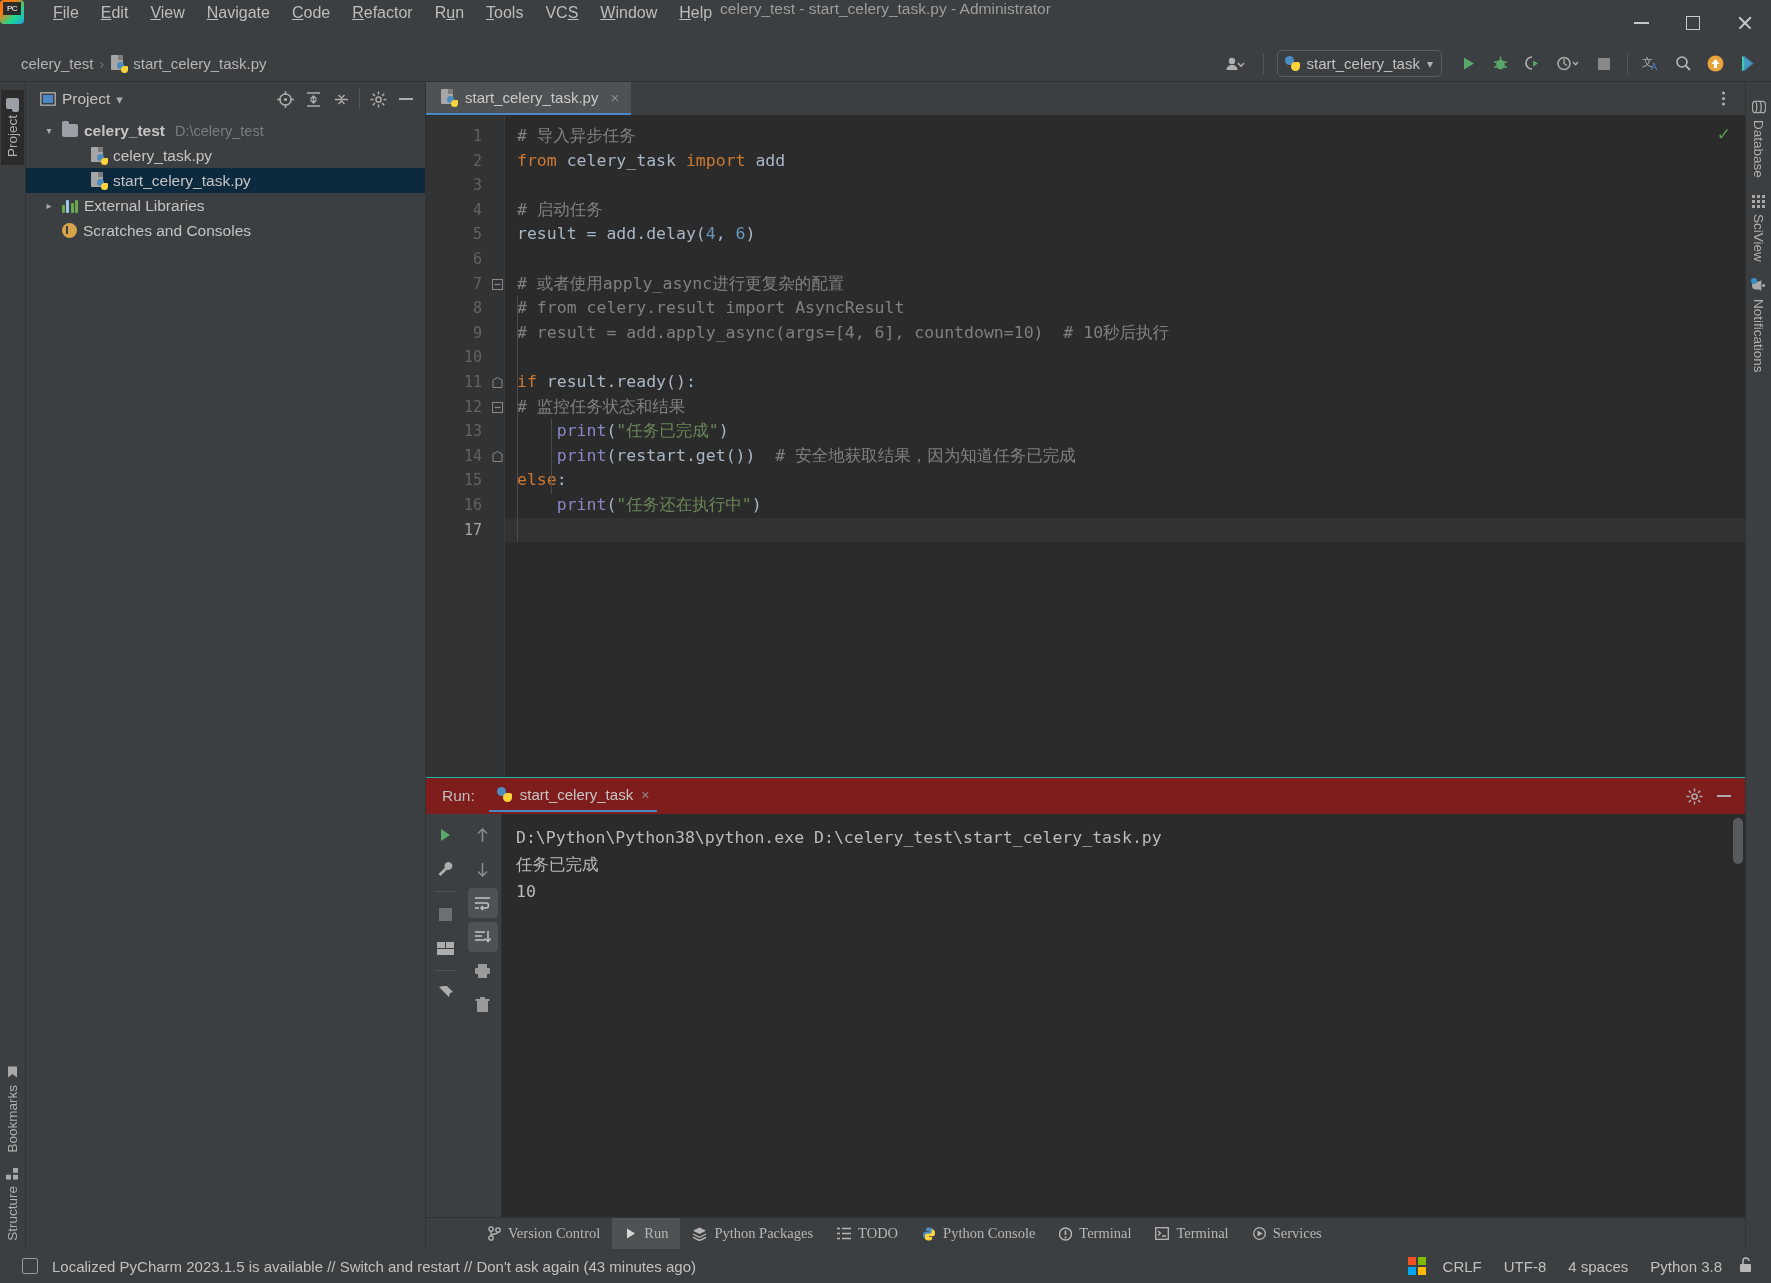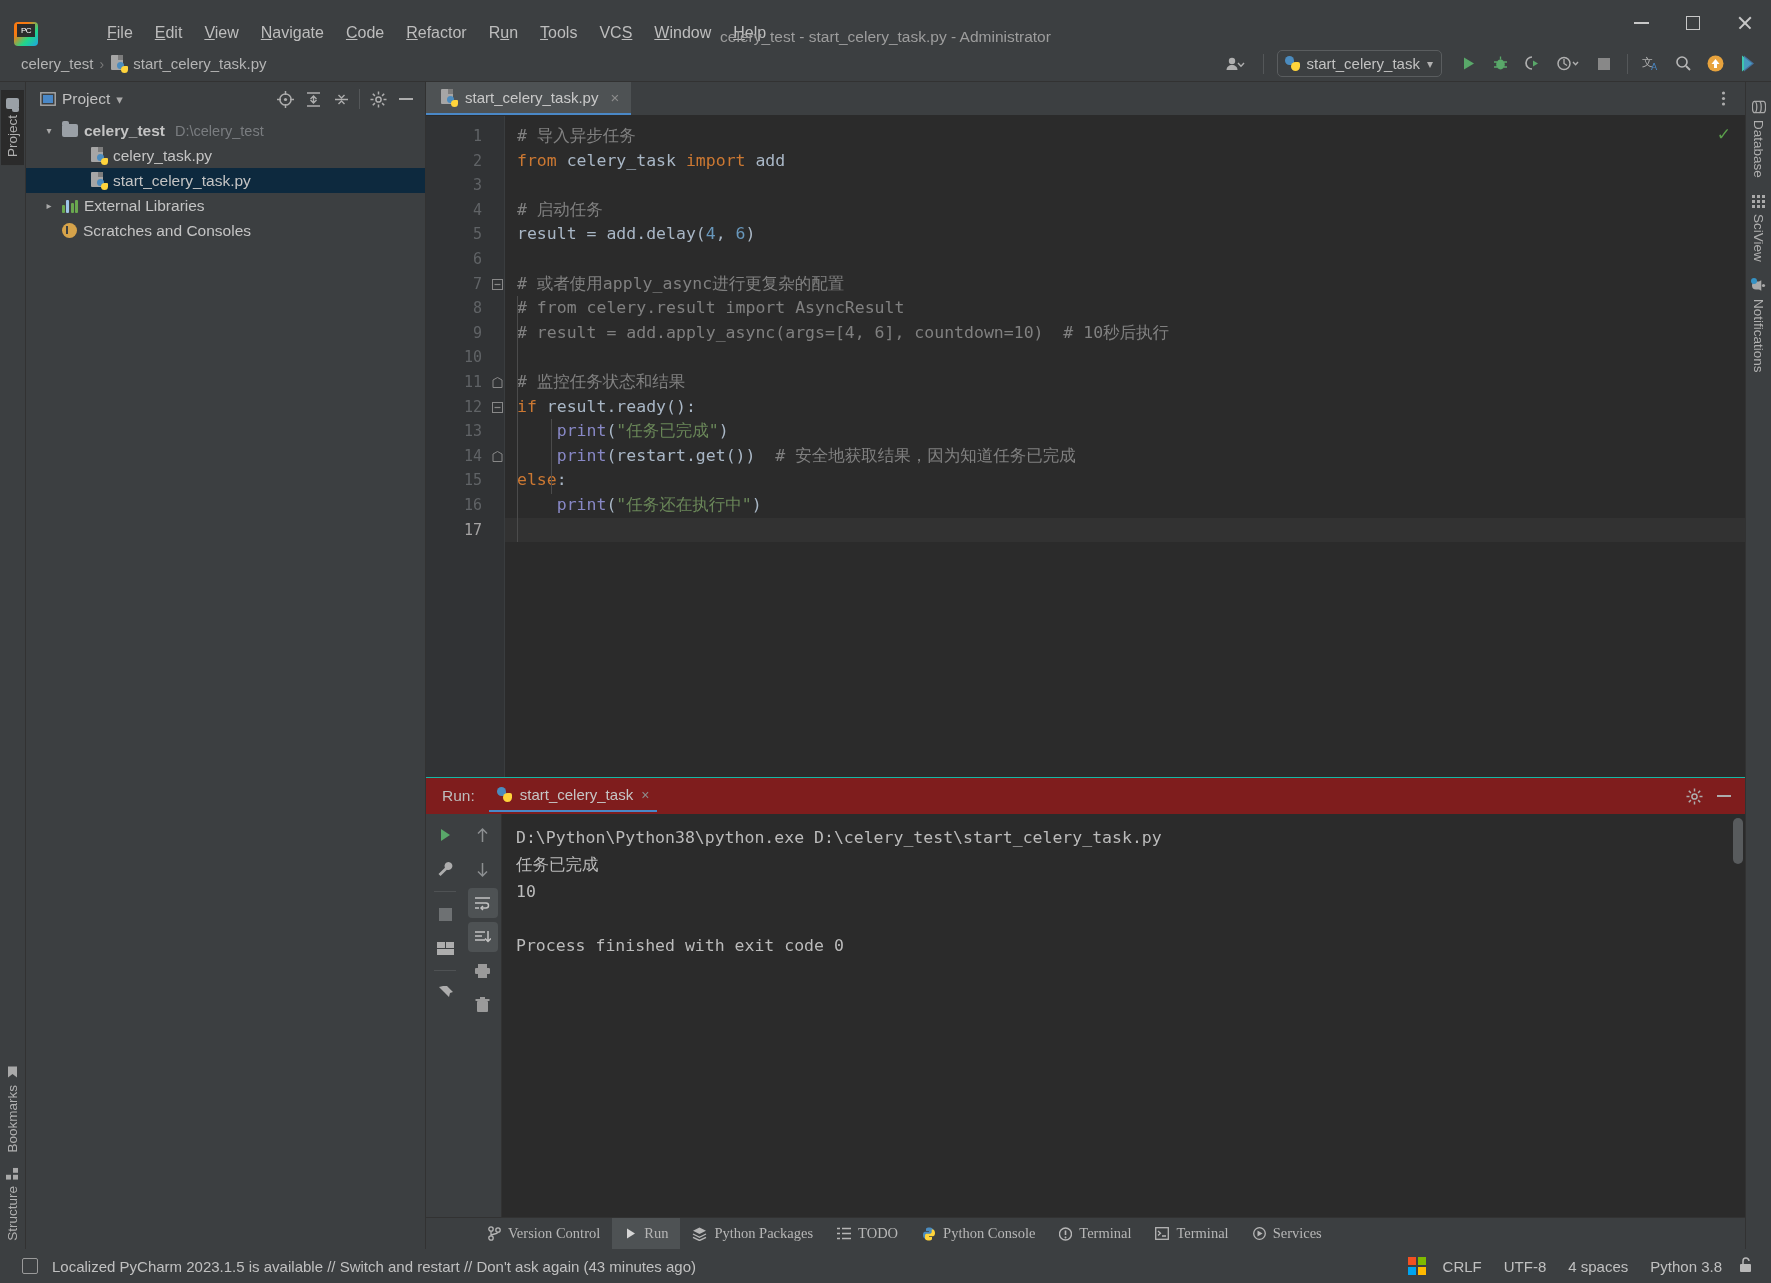--- a/index.html
+++ b/index.html
@@ -16,24 +16,22 @@
   #window-frame {
     position: absolute; left: 0; top: 0; width: 1771px; height: 1283px;
     background: #3c3f41;
     display: flex; flex-direction: column;
   }
 
   
   #titlebar {
     height: 46px; min-height: 46px;
     background: #3c3f41;
-    display: flex; align-items: flex-end;
-    padding-left: 14px;
+    display: flex; align-items: flex-start;
     position: relative;
-    gap: 40px;
   }
   #app-logo {
     width: 24px; height: 24px; margin-right: 18px;
     border-radius: 4px; position: relative; flex: none;
     background: linear-gradient(135deg,#f97a12 0%,#f97a12 30%,#21d789 65%,#1ea4e5 100%);
     overflow: hidden;
   }
   #app-logo .lbl {
     position: absolute; left: 3px; top: 2px;
     width: 18px; height: 13px; background: #2b2b2b;
@@ -639,22 +637,22 @@
           <div class="cline"><span class="c-com"># 导入异步任务</span></div>
               <div class="cline"><span class="c-kw">from </span><span class="c-txt">celery_task </span><span class="c-kw">import </span><span class="c-txt">add</span></div>
               <div class="cline">&nbsp;</div>
               <div class="cline"><span class="c-com"># 启动任务</span></div>
               <div class="cline"><span class="c-txt">result = add.delay(</span><span class="c-num">4</span><span class="c-txt">, </span><span class="c-num">6</span><span class="c-txt">)</span></div>
               <div class="cline">&nbsp;</div>
               <div class="cline"><span class="c-com"># 或者使用apply_async进行更复杂的配置</span></div>
               <div class="cline"><span class="c-com"># from celery.result import AsyncResult</span></div>
               <div class="cline"><span class="c-com"># result = add.apply_async(args=[4, 6], countdown=10)  # 10秒后执行</span></div>
               <div class="cline">&nbsp;</div>
+              <div class="cline"><span class="c-kw">if </span><span class="c-txt">result.ready():</span></div>
               <div class="cline"><span class="c-com"># 监控任务状态和结果</span></div>
-              <div class="cline"><span class="c-kw">if </span><span class="c-txt">result.ready():</span></div>
               <div class="cline"><span class="c-txt">    </span><span class="c-fn">print</span><span class="c-txt">(</span><span class="c-str">"任务已完成"</span><span class="c-txt">)</span></div>
               <div class="cline"><span class="c-txt">    </span><span class="c-fn">print</span><span class="c-txt">(restart.get())  </span><span class="c-com"># 安全地获取结果，因为知道任务已完成</span></div>
               <div class="cline"><span class="c-kw">else</span><span class="c-txt">:</span></div>
               <div class="cline"><span class="c-txt">    </span><span class="c-fn">print</span><span class="c-txt">(</span><span class="c-str">"任务还在执行中"</span><span class="c-txt">)</span></div>
               <div class="cline current">&nbsp;</div>
             </div>
           <div id="inspect-widget">✓</div>
         </div>
       </div>
 
@@ -750,21 +748,20 @@
                 </svg>
             </div>
           </div>
 
           <div id="console">
             <div id="console-scroll"></div>
           <div class="oline">D:\Python\Python38\python.exe D:\celery_test\start_celery_task.py</div>
               <div class="oline">任务已完成</div>
               <div class="oline">10</div>
               <div class="oline">&nbsp;</div>
-              <div class="oline">Process finished with exit code 0</div>
             </div>
         </div>
       </div>
 
       <div id="bottom-bar">
           <div class="btw">
             <span style="display: flex;">
               <svg width="13" height="15" viewBox="0 0 13 15">
                 <circle cx="3" cy="3" r="2.2" stroke="#b6b6b6" stroke-width="1.3" fill="none"></circle>
                 <circle cx="3" cy="12" r="2.2" stroke="#b6b6b6" stroke-width="1.3" fill="none"></circle>

